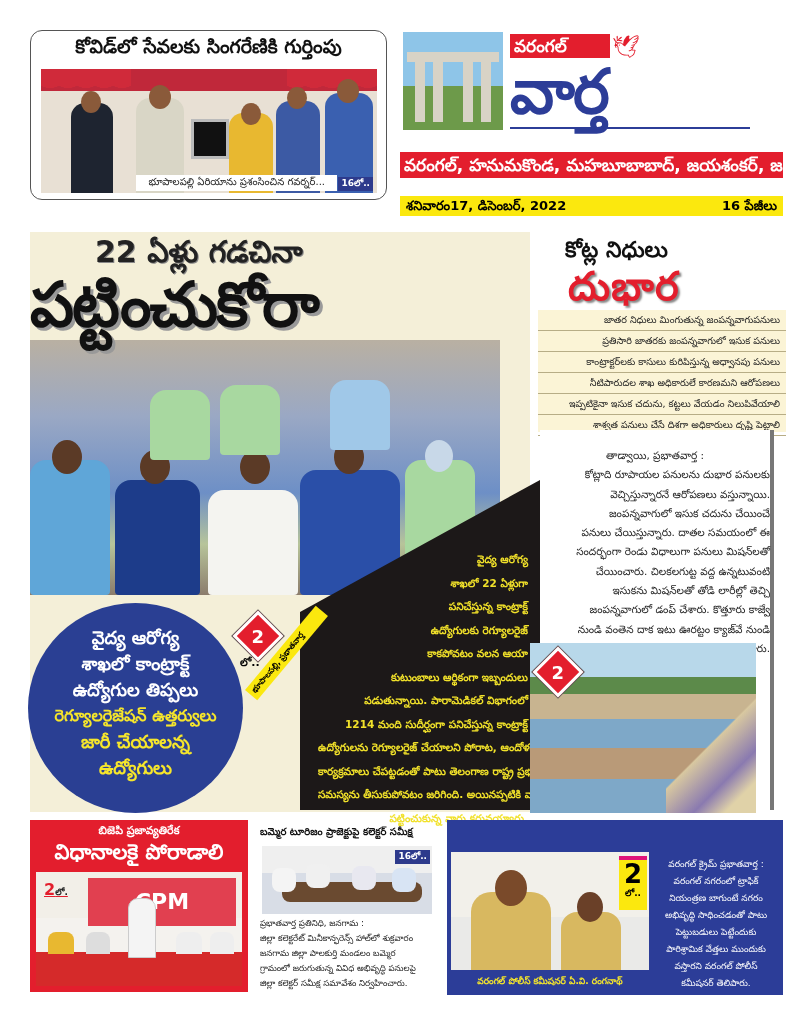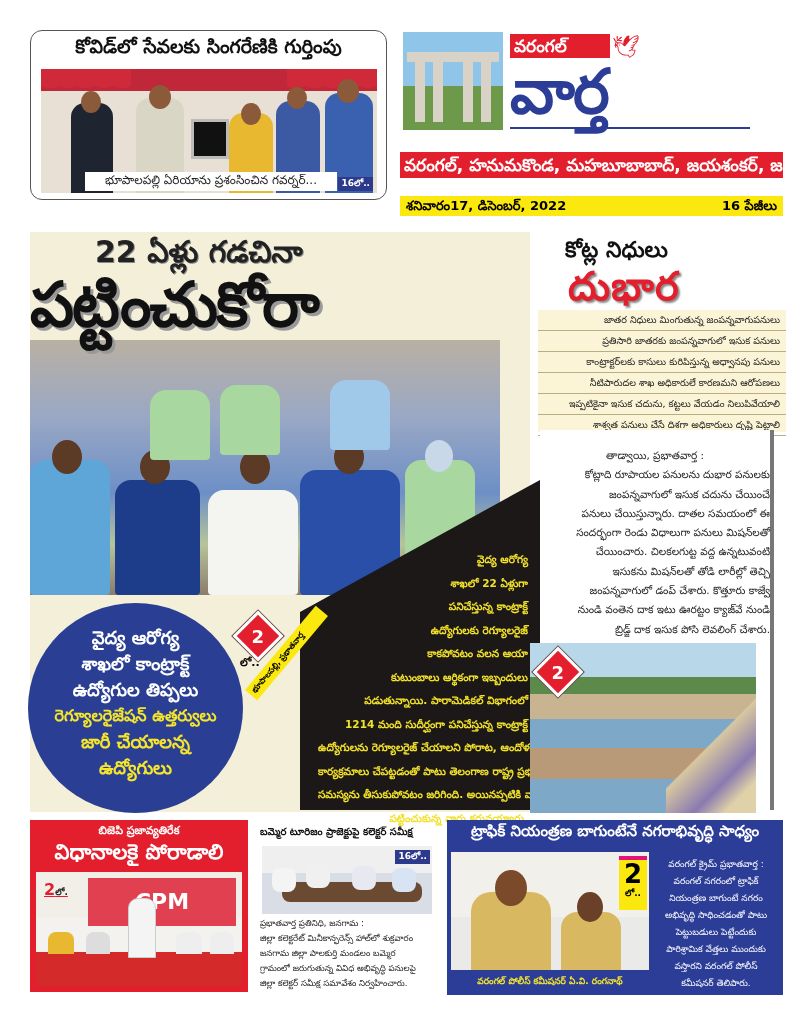--- a/index.html
+++ b/index.html
@@ -7,21 +7,21 @@
   .abs { position: absolute; }
 
   
   .tl-box { left: 30px; top: 30px; width: 357px; height: 170px; border: 1.5px solid #555; border-radius: 12px; background: #fff; }
   .tl-title { position: absolute; left: 0; right: 0; top: 4px; text-align: center; font-size: 19px; font-weight: bold; color: #111; }
   .tl-photo { position: absolute; left: 10px; top: 38px; width: 336px; height: 124px; overflow: hidden;
     background: linear-gradient(180deg, #c0283a 0 18%, #e8e0d4 18% 100%); }
   .tl-photo .curtain { position:absolute; top:0; width: 90px; height: 30px; background: radial-gradient(circle at 50% 0, #d02a3a 60%, transparent 61%) repeat-x; background-size: 18px 30px; }
   .person { position: absolute; bottom: 0; border-radius: 14px 14px 0 0; }
   .head { position: absolute; border-radius: 50%; background: #8a5a3a; }
-  .tl-caption { position: absolute; right: 40px; bottom: 2px; font-size: 12px; background: #fff; padding: 1px 20px; color: #222; }
+  .tl-caption { position: absolute; right: 40px; bottom: 2px; font-size: 10px; background: #fff; padding: 1px 12px; color: #222; }
   .tl-pg { position: absolute; right: 4px; bottom: 2px; background: #2d3a8c; color: #fff; font-size: 9px; font-weight: bold; padding: 1px 3px; }
 
   
   .mh-photo { left: 403px; top: 32px; width: 100px; height: 98px; background: linear-gradient(180deg, #8ec5e8 0 55%, #6d9a4a 55% 100%); }
   .gate-pillar { position:absolute; background:#d8d3c6; width: 10px; bottom: 8px; }
   .gate-top { position:absolute; left: 4px; right: 4px; top: 20px; height: 10px; background:#d8d3c6; }
   .mh-red-tag { left: 510px; top: 34px; width: 100px; height: 24px; background: #e31e2d; color: #fff; font-size: 17px; font-weight: bold; padding-left: 4px; line-height: 24px; }
   .mh-bird { left: 612px; top: 34px; font-size: 22px; color: #e31e2d; }
   .mh-main { left: 510px; top: 56px; width: 240px; height: 72px; color: #2c3d98; font-size: 62px; font-weight: bold; line-height: 72px; letter-spacing: -2px; }
   .mh-rule { left: 510px; top: 127px; width: 240px; height: 2px; background: #2c3d98; }
@@ -175,20 +175,21 @@
   <div>జాతర నిధులు మింగుతున్న జంపన్నవాగుపనులు</div>
   <div>ప్రతిసారి జాతరకు జంపన్నవాగులో ఇసుక పనులు</div>
   <div>కాంట్రాక్టర్‌లకు కాసులు కురిపిస్తున్న అధ్వానపు పనులు</div>
   <div>నీటిపారుదల శాఖ అధికారులే కారణమని ఆరోపణలు</div>
   <div>ఇప్పటికైనా ఇసుక చదును, కట్టలు వేయడం నిలుపివేయాలి</div>
   <div>శాశ్వత పనులు చేసే దిశగా అధికారులు దృష్టి పెట్టాలి</div>
 </div>
 <div class="abs rs-body">
   <p style="text-align:center;margin-top:16px;">తాడ్వాయి, ప్రభాతవార్త :</p>
   <p>కోట్లాది రూపాయల పనులను దుభార పనులకు</p>
+  <p>వెచ్చిస్తున్నారనే ఆరోపణలు వస్తున్నాయి.</p>
   <p>జంపన్నవాగులో ఇసుక చదును చేయించే</p>
   <p>పనులు చేయిస్తున్నారు. దాతల సమయంలో ఈ</p>
   <p>సందర్భంగా రెండు విధాలుగా పనులు మిషన్‌లతో</p>
   <p>చేయించారు. చిలకలగుట్ట వద్ద ఉన్నటువంటి</p>
   <p>ఇసుకను మిషన్‌లతో తోడి లారీల్లో తెచ్చి</p>
   <p>జంపన్నవాగులో డంప్ చేశారు. కొత్తూరు కాజ్వే</p>
   <p>నుండి వంతెన దాక ఇటు ఊరట్టం క్యాజ్‌వే నుండి</p>
   <p>బ్రిడ్జ్ దాక ఇసుక పోసి లెవలింగ్ చేశారు.</p>
 </div>
 <div class="abs river">
@@ -225,21 +226,20 @@
 </div>
 <div class="abs bm-body">
   <div>ప్రభాతవార్త ప్రతినిధి, జనగామ :</div>
   <div style="white-space:nowrap;">జిల్లా కలెక్టరేట్ మినీకాన్ఫరెన్స్ హాల్‌లో శుక్రవారం</div>
   <div>జనగామ జిల్లా పాలకుర్తి మండలం బమ్మెర</div>
   <div style="white-space:nowrap;">గ్రామంలో జరుగుతున్న వివిధ అభివృద్ధి పనులపై</div>
   <div style="white-space:nowrap;">జిల్లా కలెక్టర్ సమీక్ష సమావేశం నిర్వహించారు.</div>
 </div>
 
 <div class="abs tr-box">
-  <div class="tr-head">ట్రాఫిక్ నియంత్రణ బాగుంటేనే నగరాభివృద్ధి సాధ్యం</div>
   <div class="tr-photo">
     <div style="position:absolute;left:20px;top:40px;width:80px;height:78px;background:#d8b860;border-radius:20px 20px 0 0;"></div>
     <div style="position:absolute;left:44px;top:18px;width:32px;height:36px;background:#7a4a2a;border-radius:50%;"></div>
     <div style="position:absolute;left:110px;top:60px;width:60px;height:58px;background:#d8b860;border-radius:16px 16px 0 0;"></div>
     <div style="position:absolute;left:126px;top:40px;width:26px;height:30px;background:#6a4028;border-radius:50%;"></div>
     <div class="tr-pg">
       <div style="font-size:26px;font-weight:bold;line-height:28px;">2</div>
       <div style="font-size:9px;font-weight:bold;">లో..</div>
     </div>
   </div>

